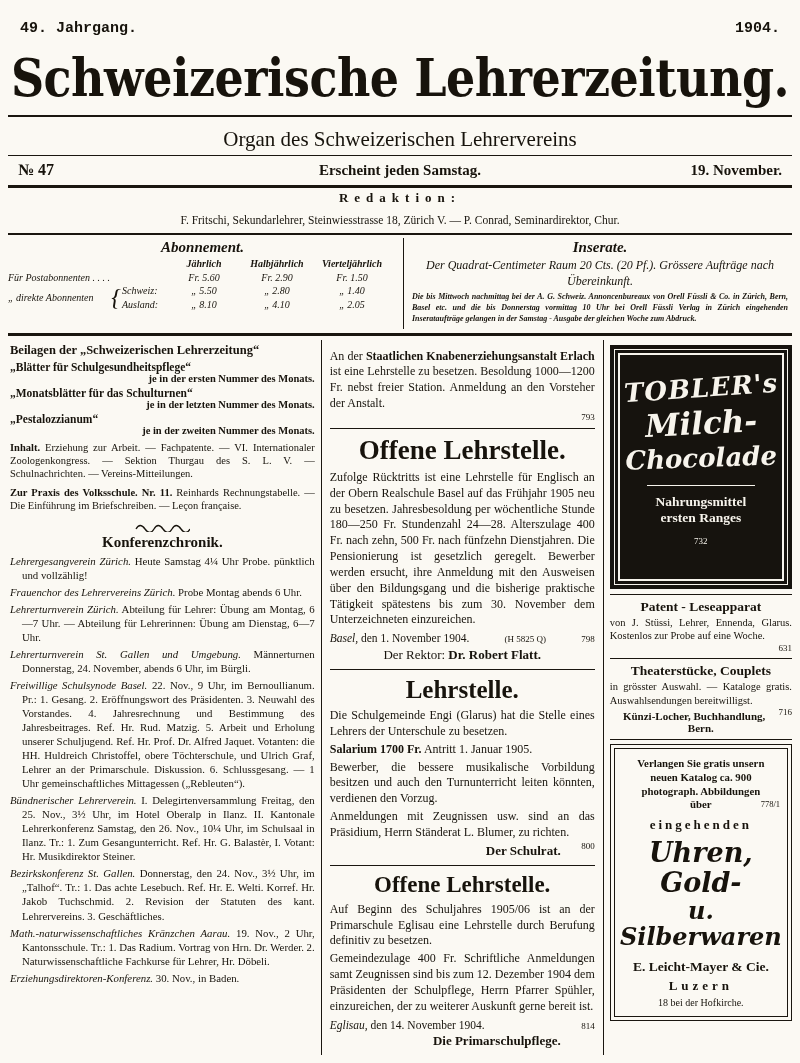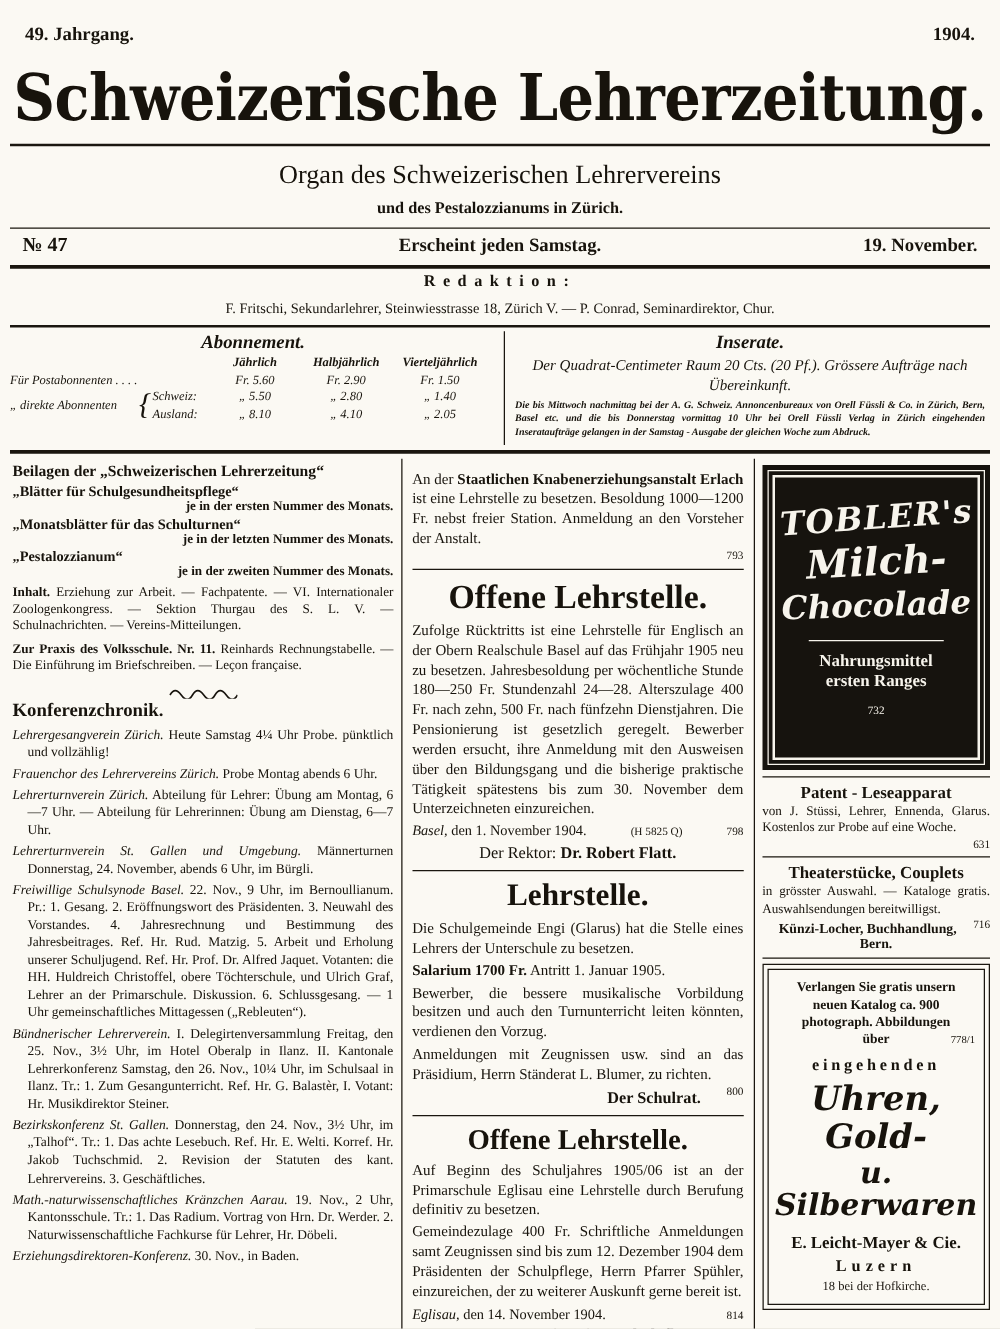--- a/index.html
+++ b/index.html
@@ -2,21 +2,21 @@
 <html lang="de"><head>
 <meta charset="utf-8">
 <style>
   html,body{margin:0;padding:0;background:#d9d6cd;}
   .page{width:800px;height:1063px;margin:0 auto;background:#fbf9f3;color:#17130c;
     font-family:"Liberation Serif","DejaVu Serif",serif;position:relative;box-sizing:border-box;
     padding:8px 6px 0;overflow:hidden;}
   .r1{border-top:1px solid #1a160f;margin:3px 2px;}
   .r2{border-top:2px solid #1a160f;margin:3px 2px;}
   .r3{border-top:3px solid #1a160f;margin:4px 2px 0;}
-  .topline{display:flex;justify-content:space-between;font-weight:bold;font-size:15px;padding:12px 14px 0;}
+  .topline{display:flex;justify-content:space-between;font-weight:bold;font-size:15px;padding:12px 14px 0;font-family:Liberation Mono, monospace;}
   .masthead{text-align:center;font-weight:bold;font-size:46px;margin:14px 0 10px;white-space:nowrap;
     font-family:"DejaVu Serif",serif;transform:scaleY(1.12);letter-spacing:-.5px;}
   .organ1{text-align:center;font-size:21px;margin-top:10px;}
   .organ2{text-align:center;font-size:13px;font-weight:bold;margin:6px 0 8px;}
   .issue{display:flex;align-items:baseline;font-weight:bold;font-size:15px;padding:2px 12px;}
   .issue .l{width:170px;text-align:left;font-size:16px;}
   .issue .c{flex:1;text-align:center;}
   .issue .r{width:170px;text-align:right;}
   .red{text-align:center;padding:2px 0 4px;}
   .red-t{font-weight:bold;font-size:13px;letter-spacing:6px;}
@@ -37,21 +37,21 @@
   .body{display:flex;align-items:stretch;margin-top:4px;min-height:700px;}
   .colL{width:318px;padding:3px 6px 0 4px;border-right:1px solid #1a160f;box-sizing:border-box;}
   .colM{width:284px;padding:3px 8px 0;border-right:1px solid #1a160f;box-sizing:border-box;}
   .colR{flex:1;padding:3px 2px 0 6px;box-sizing:border-box;}
   .beil-title{font-weight:bold;font-size:12.5px;}
   .beil-name{font-weight:bold;font-size:11.5px;margin-top:3px;}
   .beil-note{font-size:10.5px;text-align:right;font-weight:bold;}
   .lead-p{font-size:10.5px;text-align:justify;margin:5px 0 0;line-height:1.28;}
   .lead-b{font-weight:bold;}
   .orn{text-align:center;margin-top:10px;line-height:0;}
-  .kz-title{text-align:left;font-weight:bold;font-size:15px;margin:2px 0 3px;}
+  .kz-title{text-align:center;font-weight:bold;font-size:15px;margin:2px 0 3px;}
   .kz{font-size:10.8px;line-height:1.3;text-align:justify;margin:3px 0 0;padding-left:12px;text-indent:-12px;}
   .kz-lead{font-style:italic;}
   .ad{padding:4px 0 6px;}
   .ad + .ad{border-top:1px solid #1a160f;}
   .ad-p{font-size:12px;line-height:1.32;text-align:justify;margin:2px 0 0;}
   .ad-h1{font-size:27px;font-weight:bold;text-align:center;margin:2px 0 4px;}
   .ad-h2{font-size:25px;font-weight:bold;text-align:center;margin:2px 0 4px;}
   .ad-h3{font-size:23px;font-weight:bold;text-align:center;margin:2px 0 4px;}
   .refR{float:right;font-size:9px;margin-top:0;}
   .dateline{display:flex;justify-content:space-between;align-items:baseline;font-size:11.5px;margin-top:4px;}
@@ -96,21 +96,20 @@
 <div class="page">
 
   <div class="topline">
     <span>49. Jahrgang.</span>
     <span>1904.</span>
   </div>
 
   <h1 class="masthead">Schweizerische Lehrerzeitung.</h1>
   <div class="r2"></div>
   <div class="organ1">Organ des Schweizerischen Lehrervereins</div>
-  <div class="organ2">und des Pestalozzianums in Zürich.</div>
   <div class="r1"></div>
 
   <div class="issue">
     <span class="l">№ 47</span>
     <span class="c">Erscheint jeden Samstag.</span>
     <span class="r">19. November.</span>
   </div>
   <div class="r3"></div>
 
   <div class="red">

